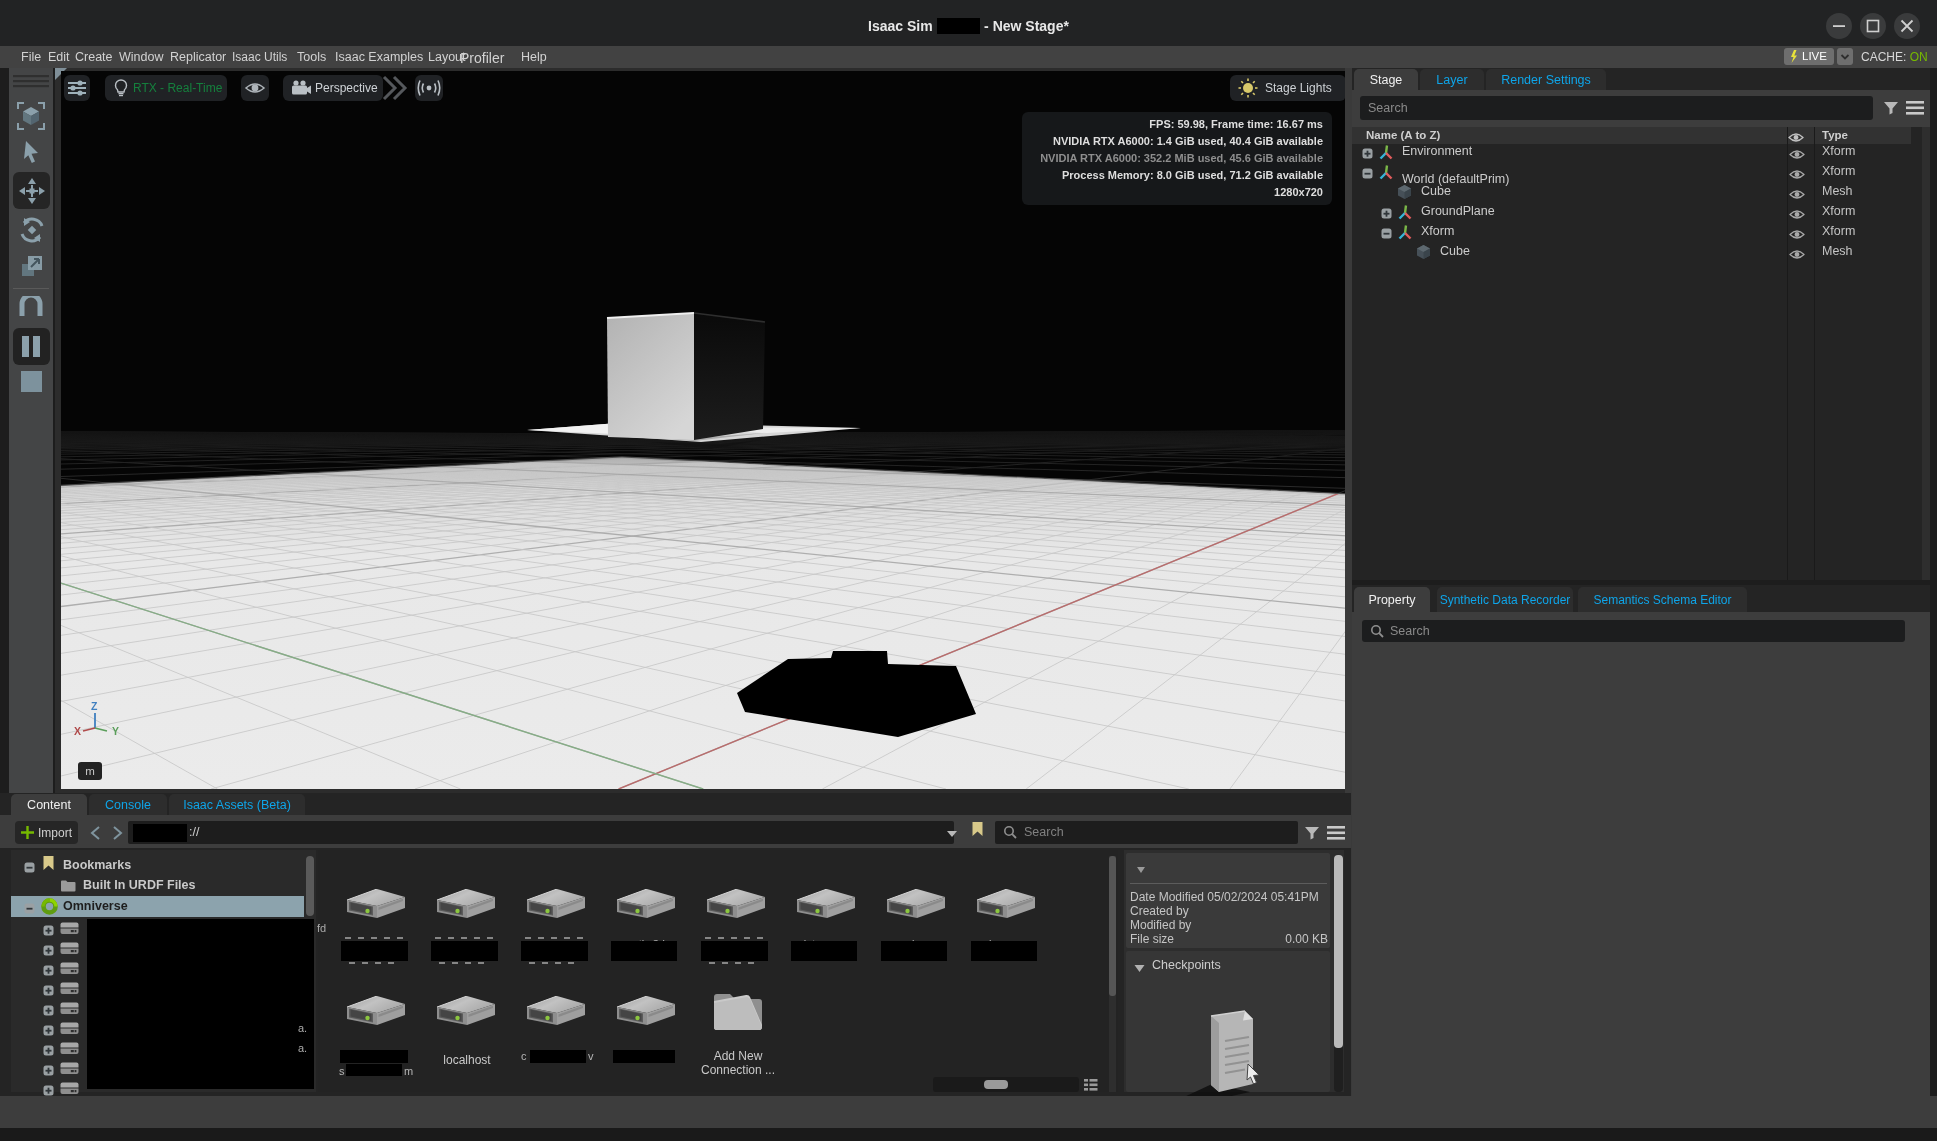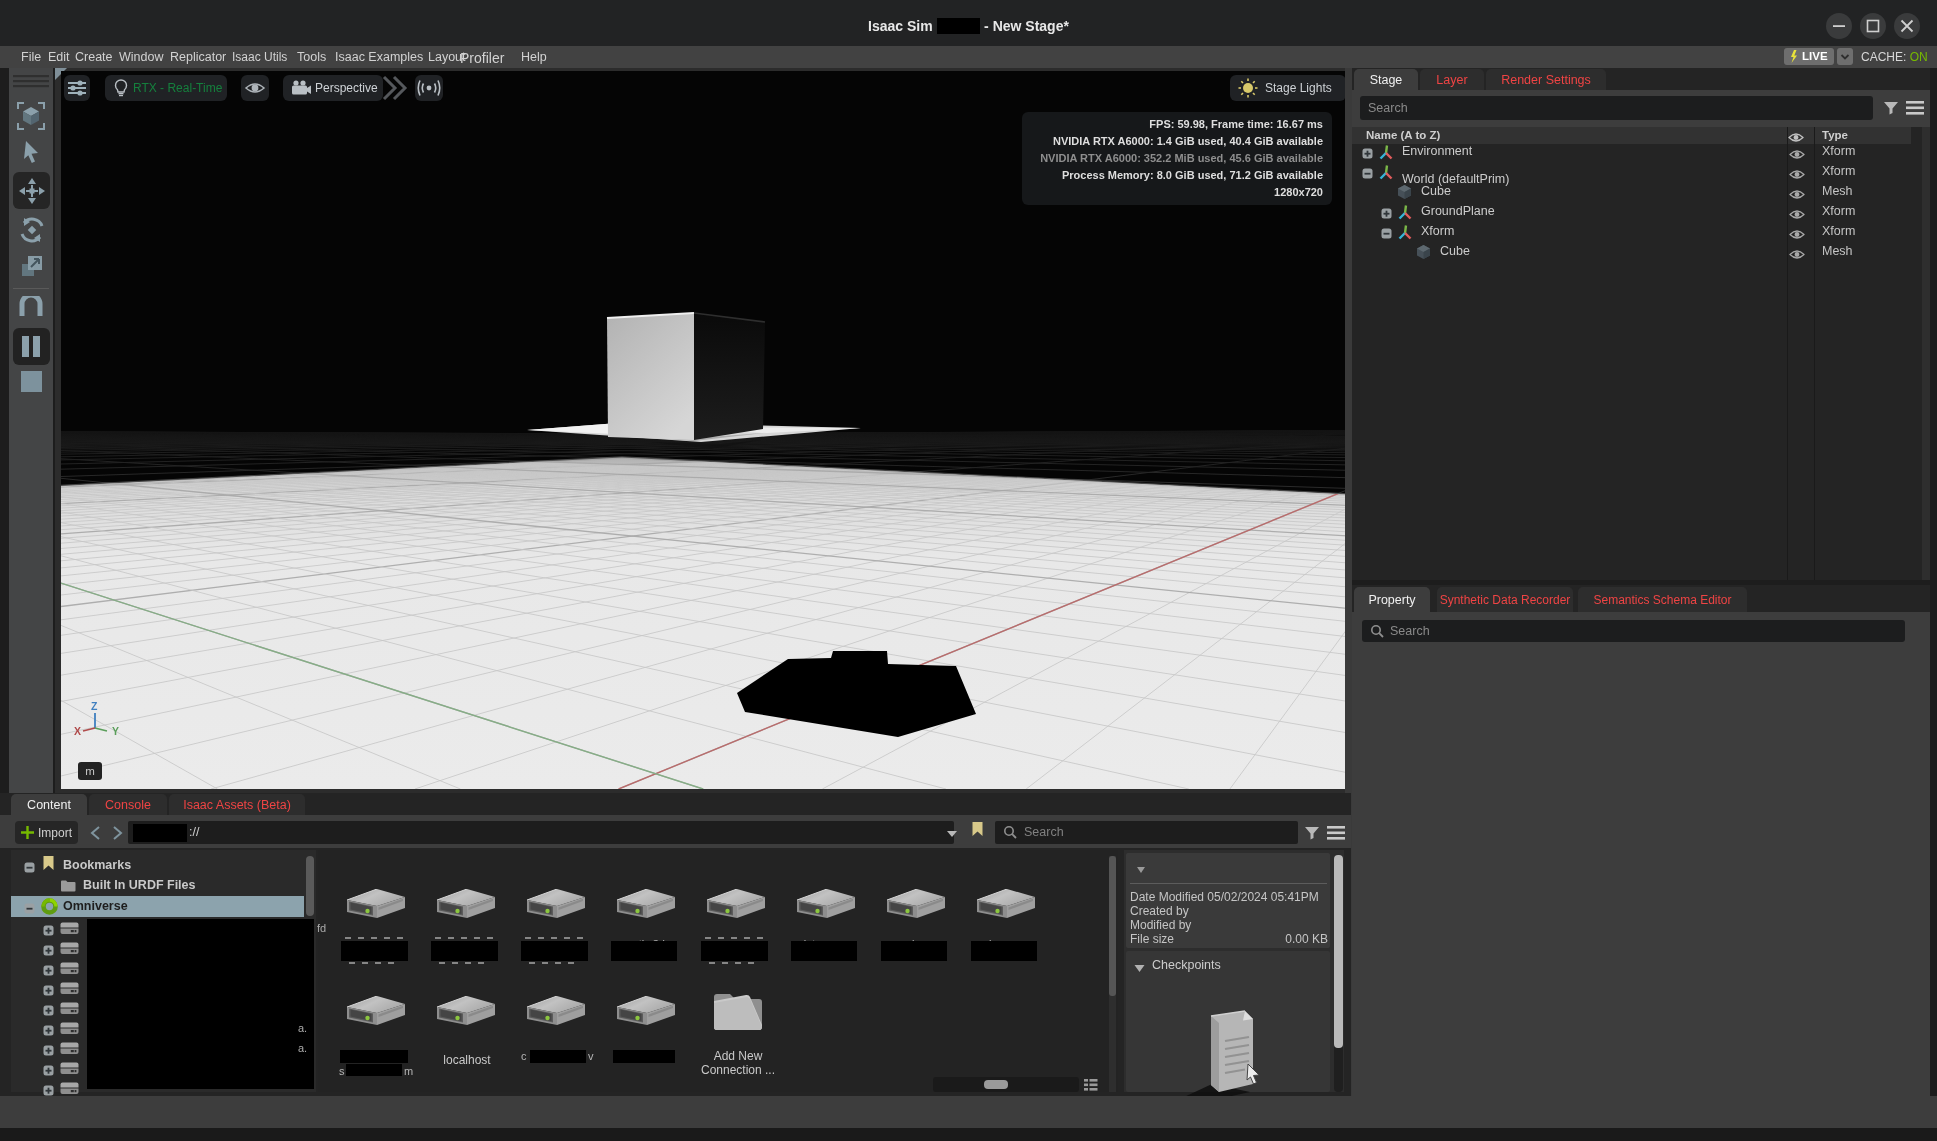--- a/index.html
+++ b/index.html
@@ -1,16 +1,16 @@
 <!DOCTYPE html>
 <html><head><meta charset="utf-8"><style>
 *{margin:0;padding:0;box-sizing:border-box}
 html,body{width:1937px;height:1141px;background:#1d1d1d;font-family:"Liberation Sans",sans-serif;overflow:hidden;position:relative}
 .abs{position:absolute}
-.tab{position:absolute;top:0;height:100%;border-radius:5px 5px 0 0;font-size:12.5px;color:#ef4444;display:flex;align-items:center;justify-content:center;background:#2d2d2d}
+.tab{position:absolute;top:0;height:100%;border-radius:5px 5px 0 0;font-size:12.5px;color:#0ea5e9;display:flex;align-items:center;justify-content:center;background:#2d2d2d}
 .tab.on{background:#3d3d3d;color:#f0f0f0}
 .srch{position:absolute;background:#1c1d1e;border-radius:3px;color:#8a8a8a;font-size:12.5px;display:flex;align-items:center;padding-left:8px}
 .ico{display:inline-block;flex:none}
 </style></head><body>
 <div class="abs" style="left:0;top:0;width:1937px;height:46px;background:#222324"></div>
 <div class="abs" style="left:0;top:18px;width:1937px;text-align:center;font-size:14px;font-weight:bold;color:#e8e8e8">Isaac Sim <span style="background:#000;color:#000;padding:0 14px">22</span> - New Stage*</div>
 <div class="abs" style="left:1826px;top:13px;width:26px;height:26px;border-radius:13px;background:#3a3b3c"></div>
 <div class="abs" style="left:1860px;top:13px;width:26px;height:26px;border-radius:13px;background:#3a3b3c"></div>
 <div class="abs" style="left:1894px;top:13px;width:26px;height:26px;border-radius:13px;background:#3a3b3c"></div>
 <svg class="abs" width="110" height="26" viewBox="0 0 110 26" style="left:1826px;top:13px">
@@ -27,21 +27,21 @@
 <div class="abs" style="left:232px;top:50px;font-size:12px;color:#d2d2d2">Isaac Utils</div>
 <div class="abs" style="left:297px;top:50px;font-size:12.5px;color:#d2d2d2">Tools</div>
 <div class="abs" style="left:335px;top:50px;font-size:12.5px;color:#d2d2d2">Isaac Examples</div>
 <div class="abs" style="left:428px;top:50px;font-size:12.5px;color:#d2d2d2">Layout</div>
 <div class="abs" style="left:460px;top:50px;font-size:14px;color:#d2d2d2">Profiler</div>
 <div class="abs" style="left:521px;top:50px;font-size:12.5px;color:#d2d2d2">Help</div>
 <div class="abs" style="left:1784px;top:48px;width:50px;height:17px;background:#6e6e6e;border-radius:3px"></div>
 <svg class="abs" width="50" height="17" viewBox="0 0 50 17" style="left:1784px;top:48px">
     <path d="M10 2 L7 9 L9.5 9 L7.5 15 L13 7.5 L10.3 7.5 L12.5 2 Z" fill="#e8e33a"></path>
   </svg>
-<div class="abs" style="left:1802px;top:50px;font-size:11.5px;font-weight:bold;color:#fff">LIVE</div>
+<div class="abs" style="left:1802px;top:50px;font-size:11.5px;font-weight:normal;color:#fff">LIVE</div>
 <div class="abs" style="left:1837px;top:48px;width:16px;height:17px;background:#6e6e6e;border-radius:3px"></div>
 <svg class="abs" width="16" height="17" viewBox="0 0 16 17" style="left:1837px;top:48px">
     <path d="M4.5 7 L8 10.5 L11.5 7" fill="none" stroke="#2e2e2e" stroke-width="1.8"></path>
   </svg>
 <div class="abs" style="left:1861px;top:50px;font-size:12px;color:#d8d8d8">CACHE: <span style="color:#76b900">ON</span></div>
 <div class="abs" style="left:0;top:68px;width:1937px;height:1028px;background:#1d1d1d"></div>
 <div class="abs" style="left:9px;top:68px;width:44px;height:725px;background:#444546"></div>
 <svg class="abs" width="36" height="14" viewBox="0 0 36 14" style="left:13px;top:74px">
     <g fill="#2f2f2f">
       <rect x="0" y="1" width="36" height="2.2"></rect>

